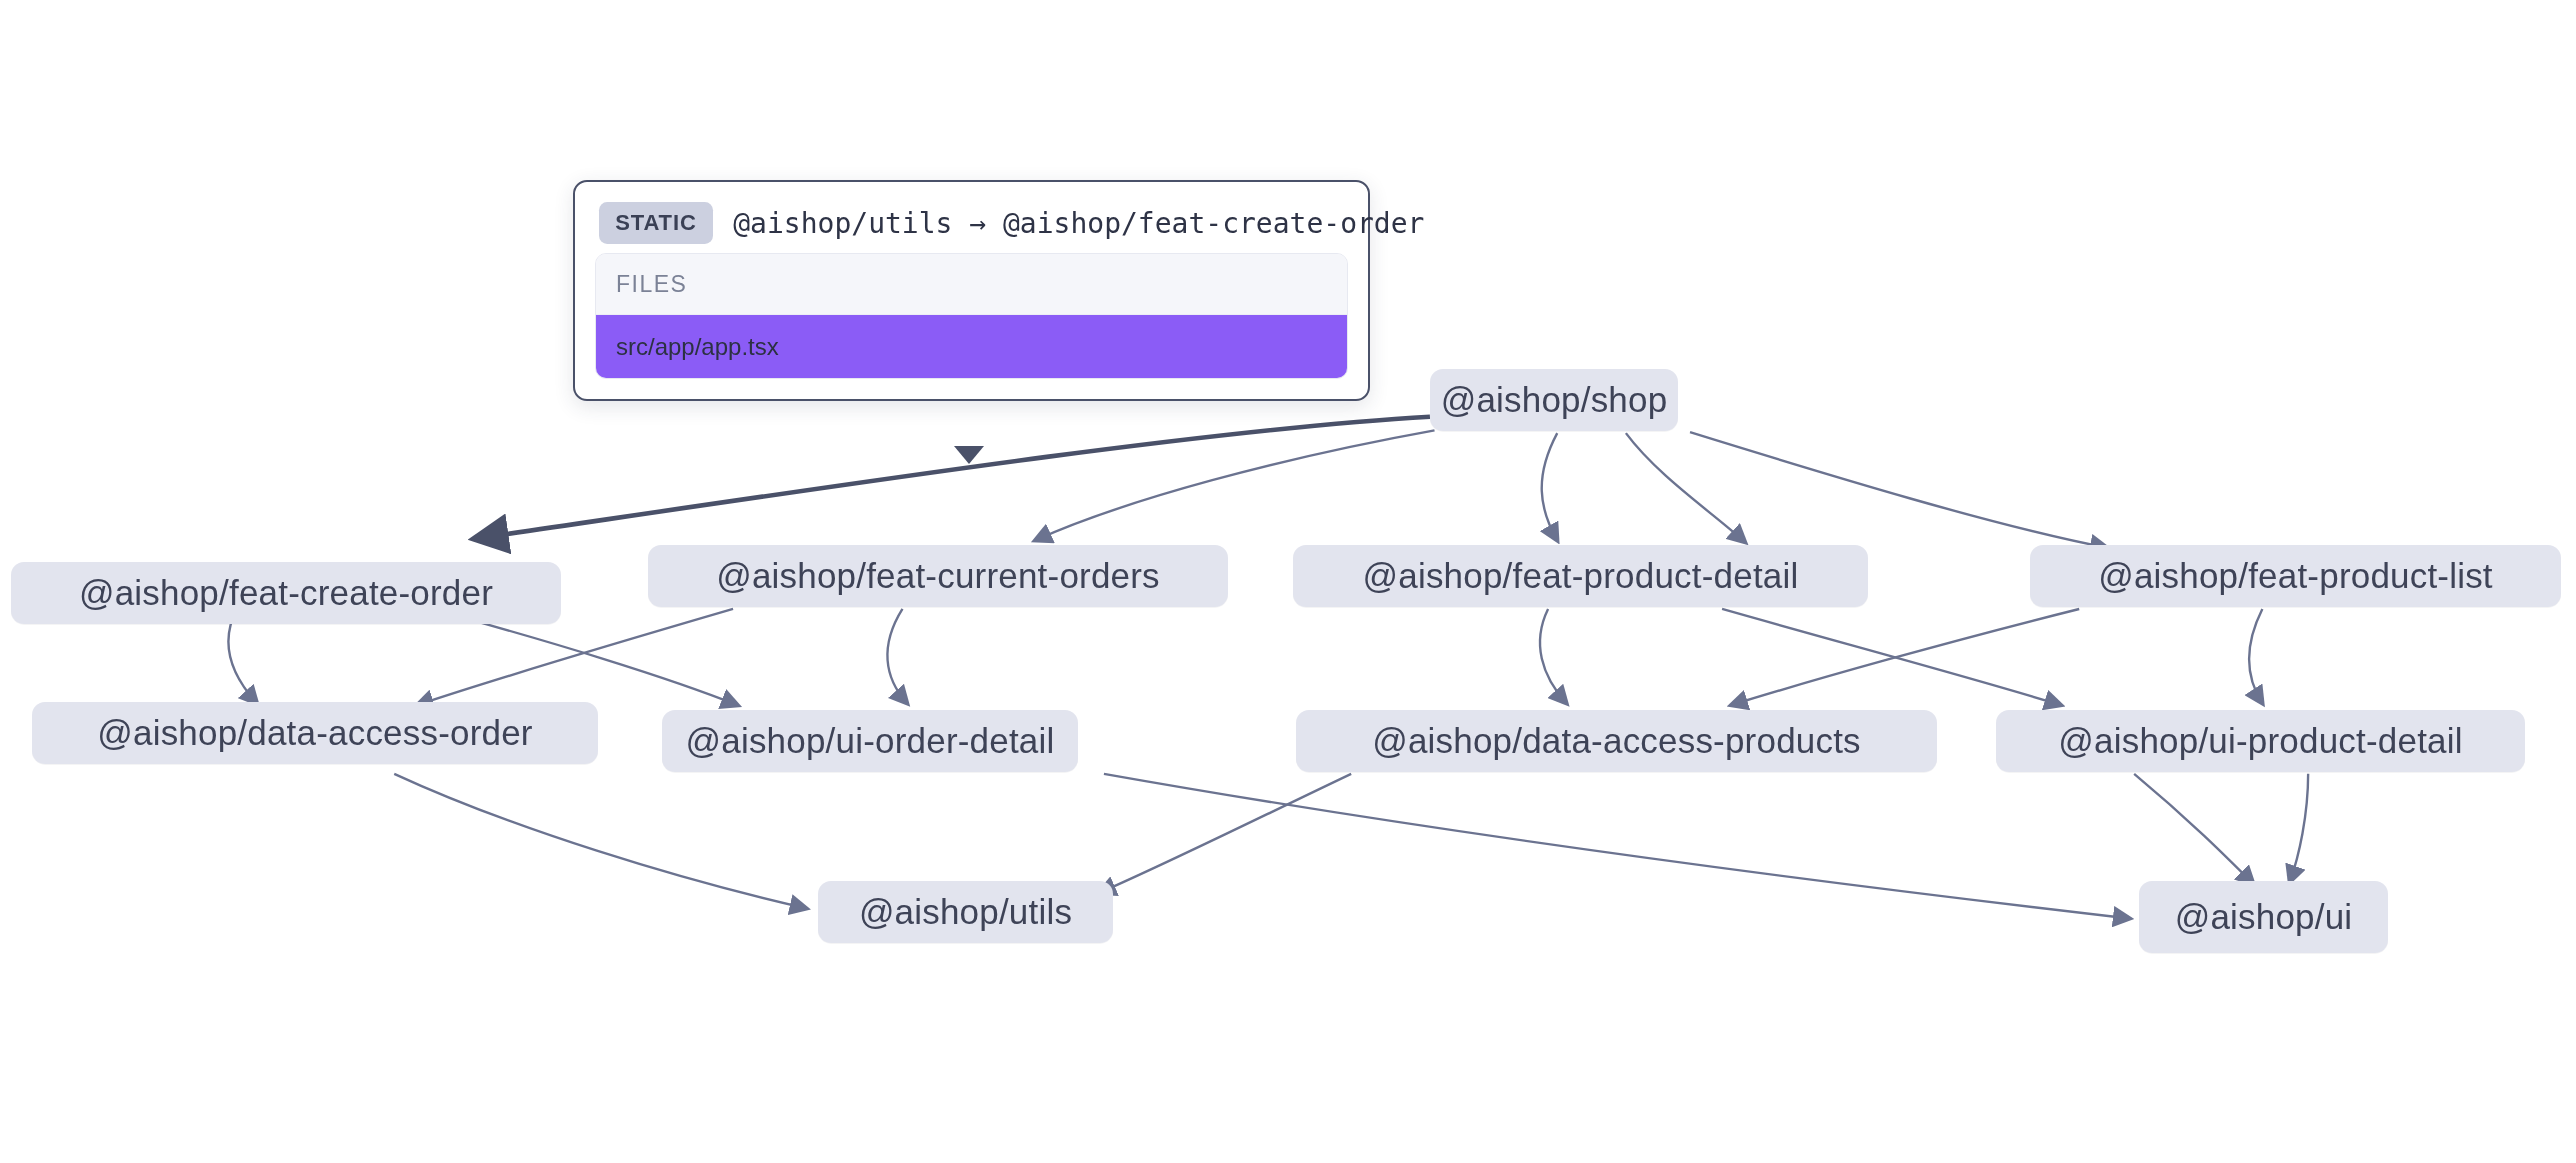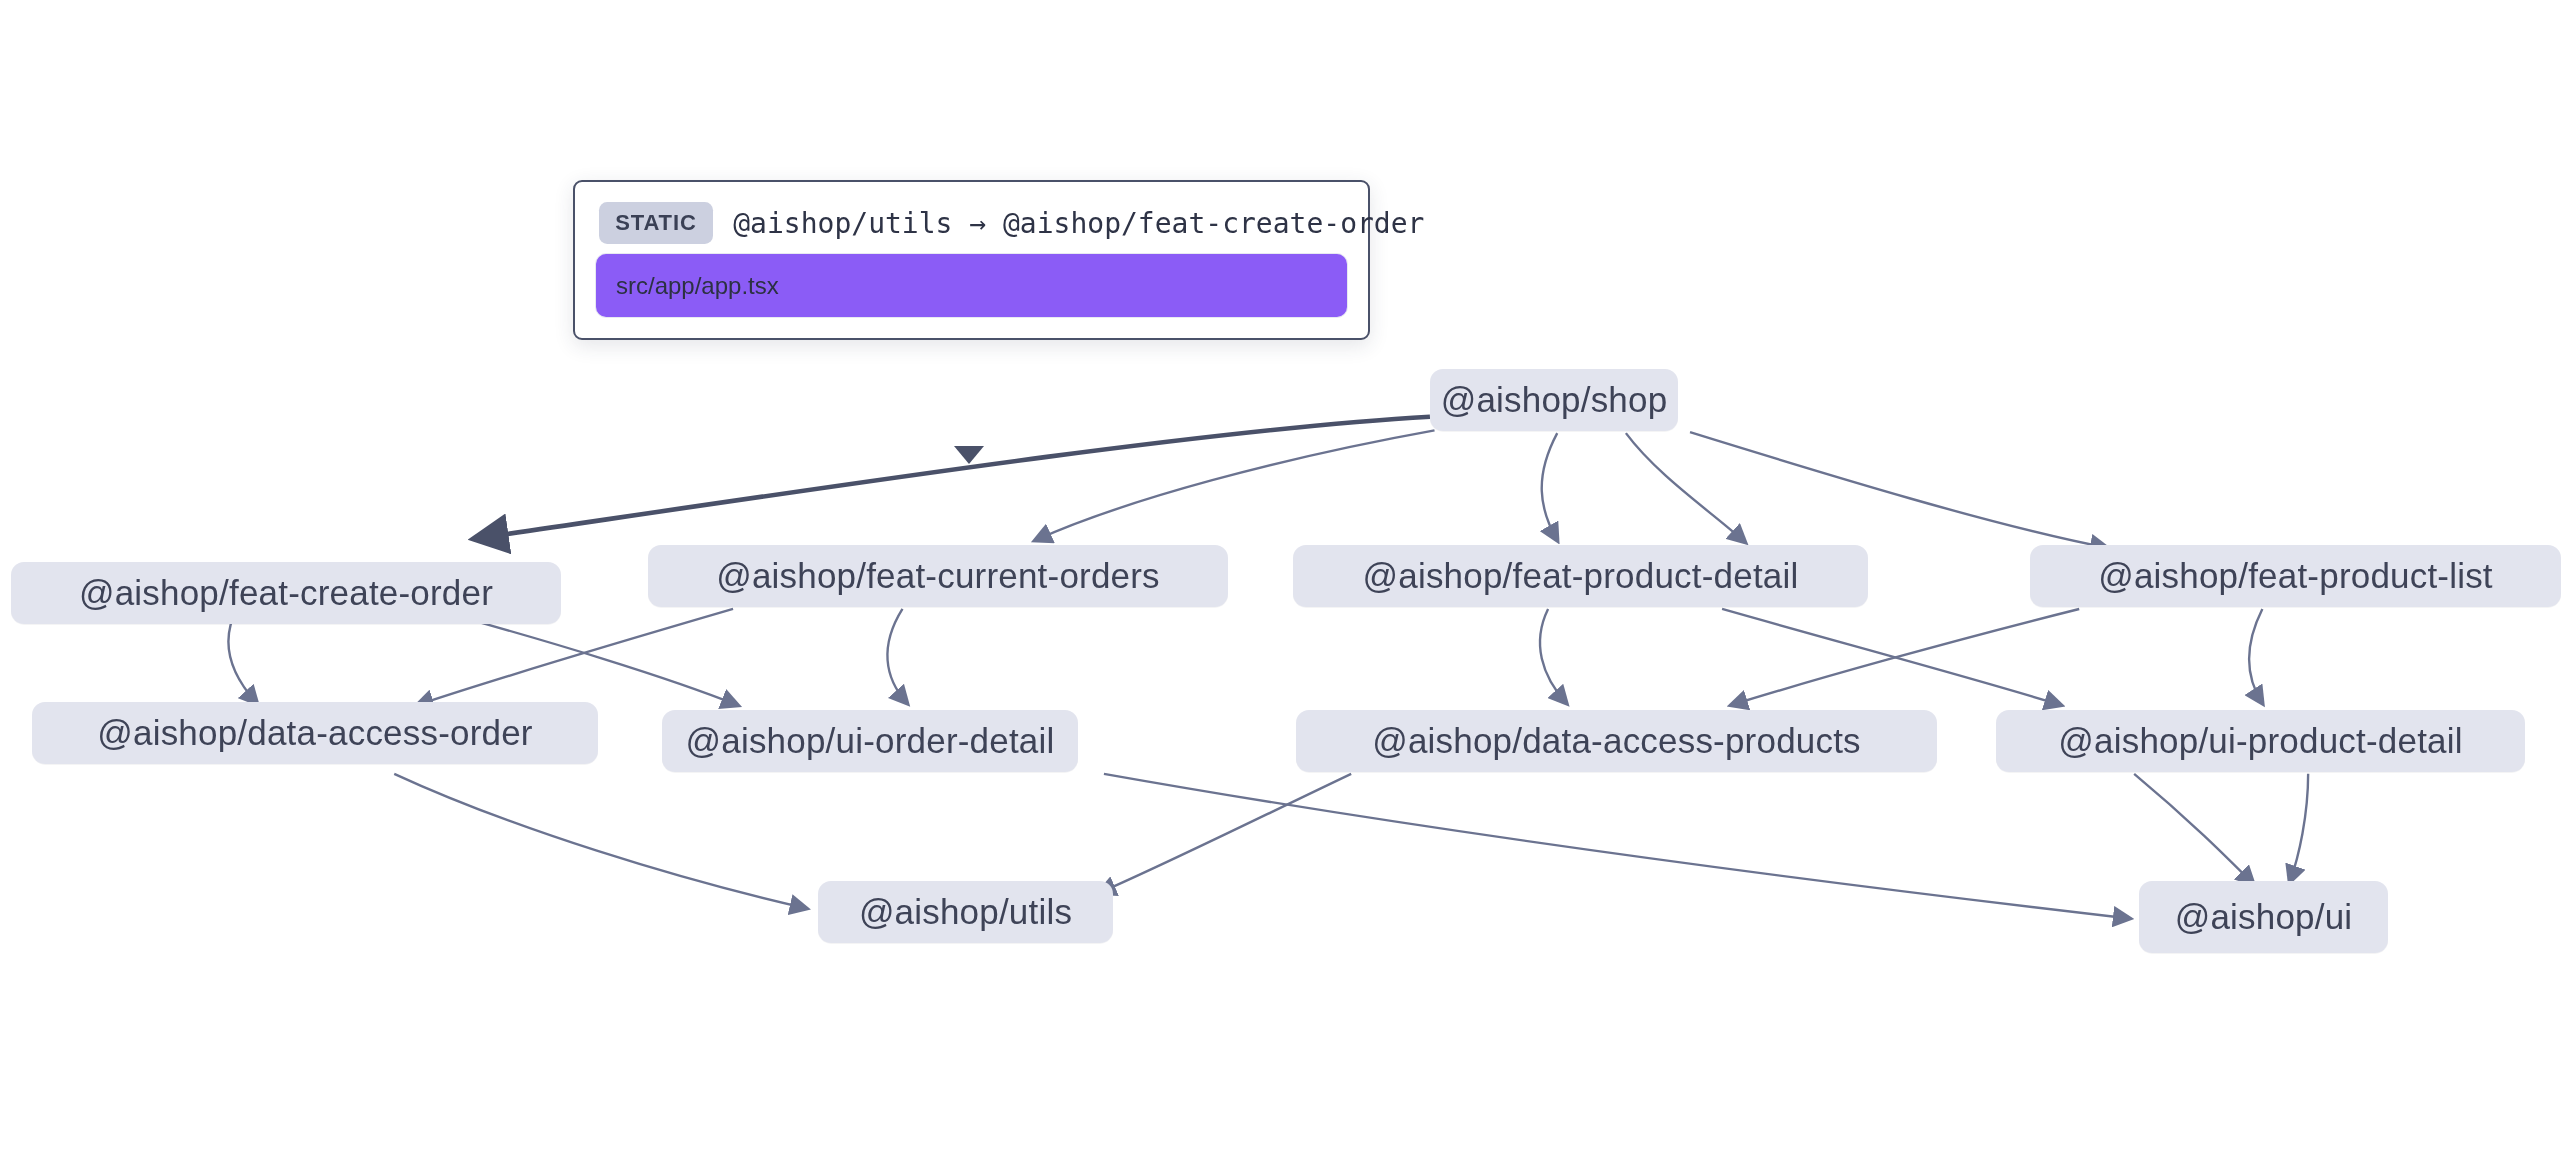--- a/index.html
+++ b/index.html
@@ -27,21 +27,21 @@
     box-shadow:0 0.9px 0 rgba(60,66,90,.06);
   }
 
   
   #tooltip{
     position:absolute;
     left:573px;top:180px;
     width:797px;
     background:#ffffff;
     border:2.7px solid #4a5169;
-    border-radius:9px;
+    border-radius:14px;
     box-sizing:border-box;
     padding:16.5px 20px 20px 20px;
     box-shadow:0 5.5px 20px rgba(40,46,70,.12);
     z-index:30;
   }
   .tt-head{display:flex;align-items:center;gap:20px;padding:3.7px 3.7px 9.2px 3.7px;}
   .tt-badge{
     background:#ccd0e0;
     color:#3a4055;
     font-size:22px;
@@ -159,19 +159,20 @@
         <span>@aishop/ui</span>
       </div>
     </div>
 
   <div id="tooltip">
     <div class="tt-head">
       <span class="tt-badge">STATIC</span>
       <span class="tt-path">@aishop/utils → @aishop/feat-create-order</span>
     </div>
     <div class="tt-files">
+      <div class="tt-files-head">FILES</div>
       <div class="tt-file-row">src/app/app.tsx</div>
     </div>
   </div>
   <div id="tooltip-arrow"></div>
 
 </div>
 
 
 </body></html>

